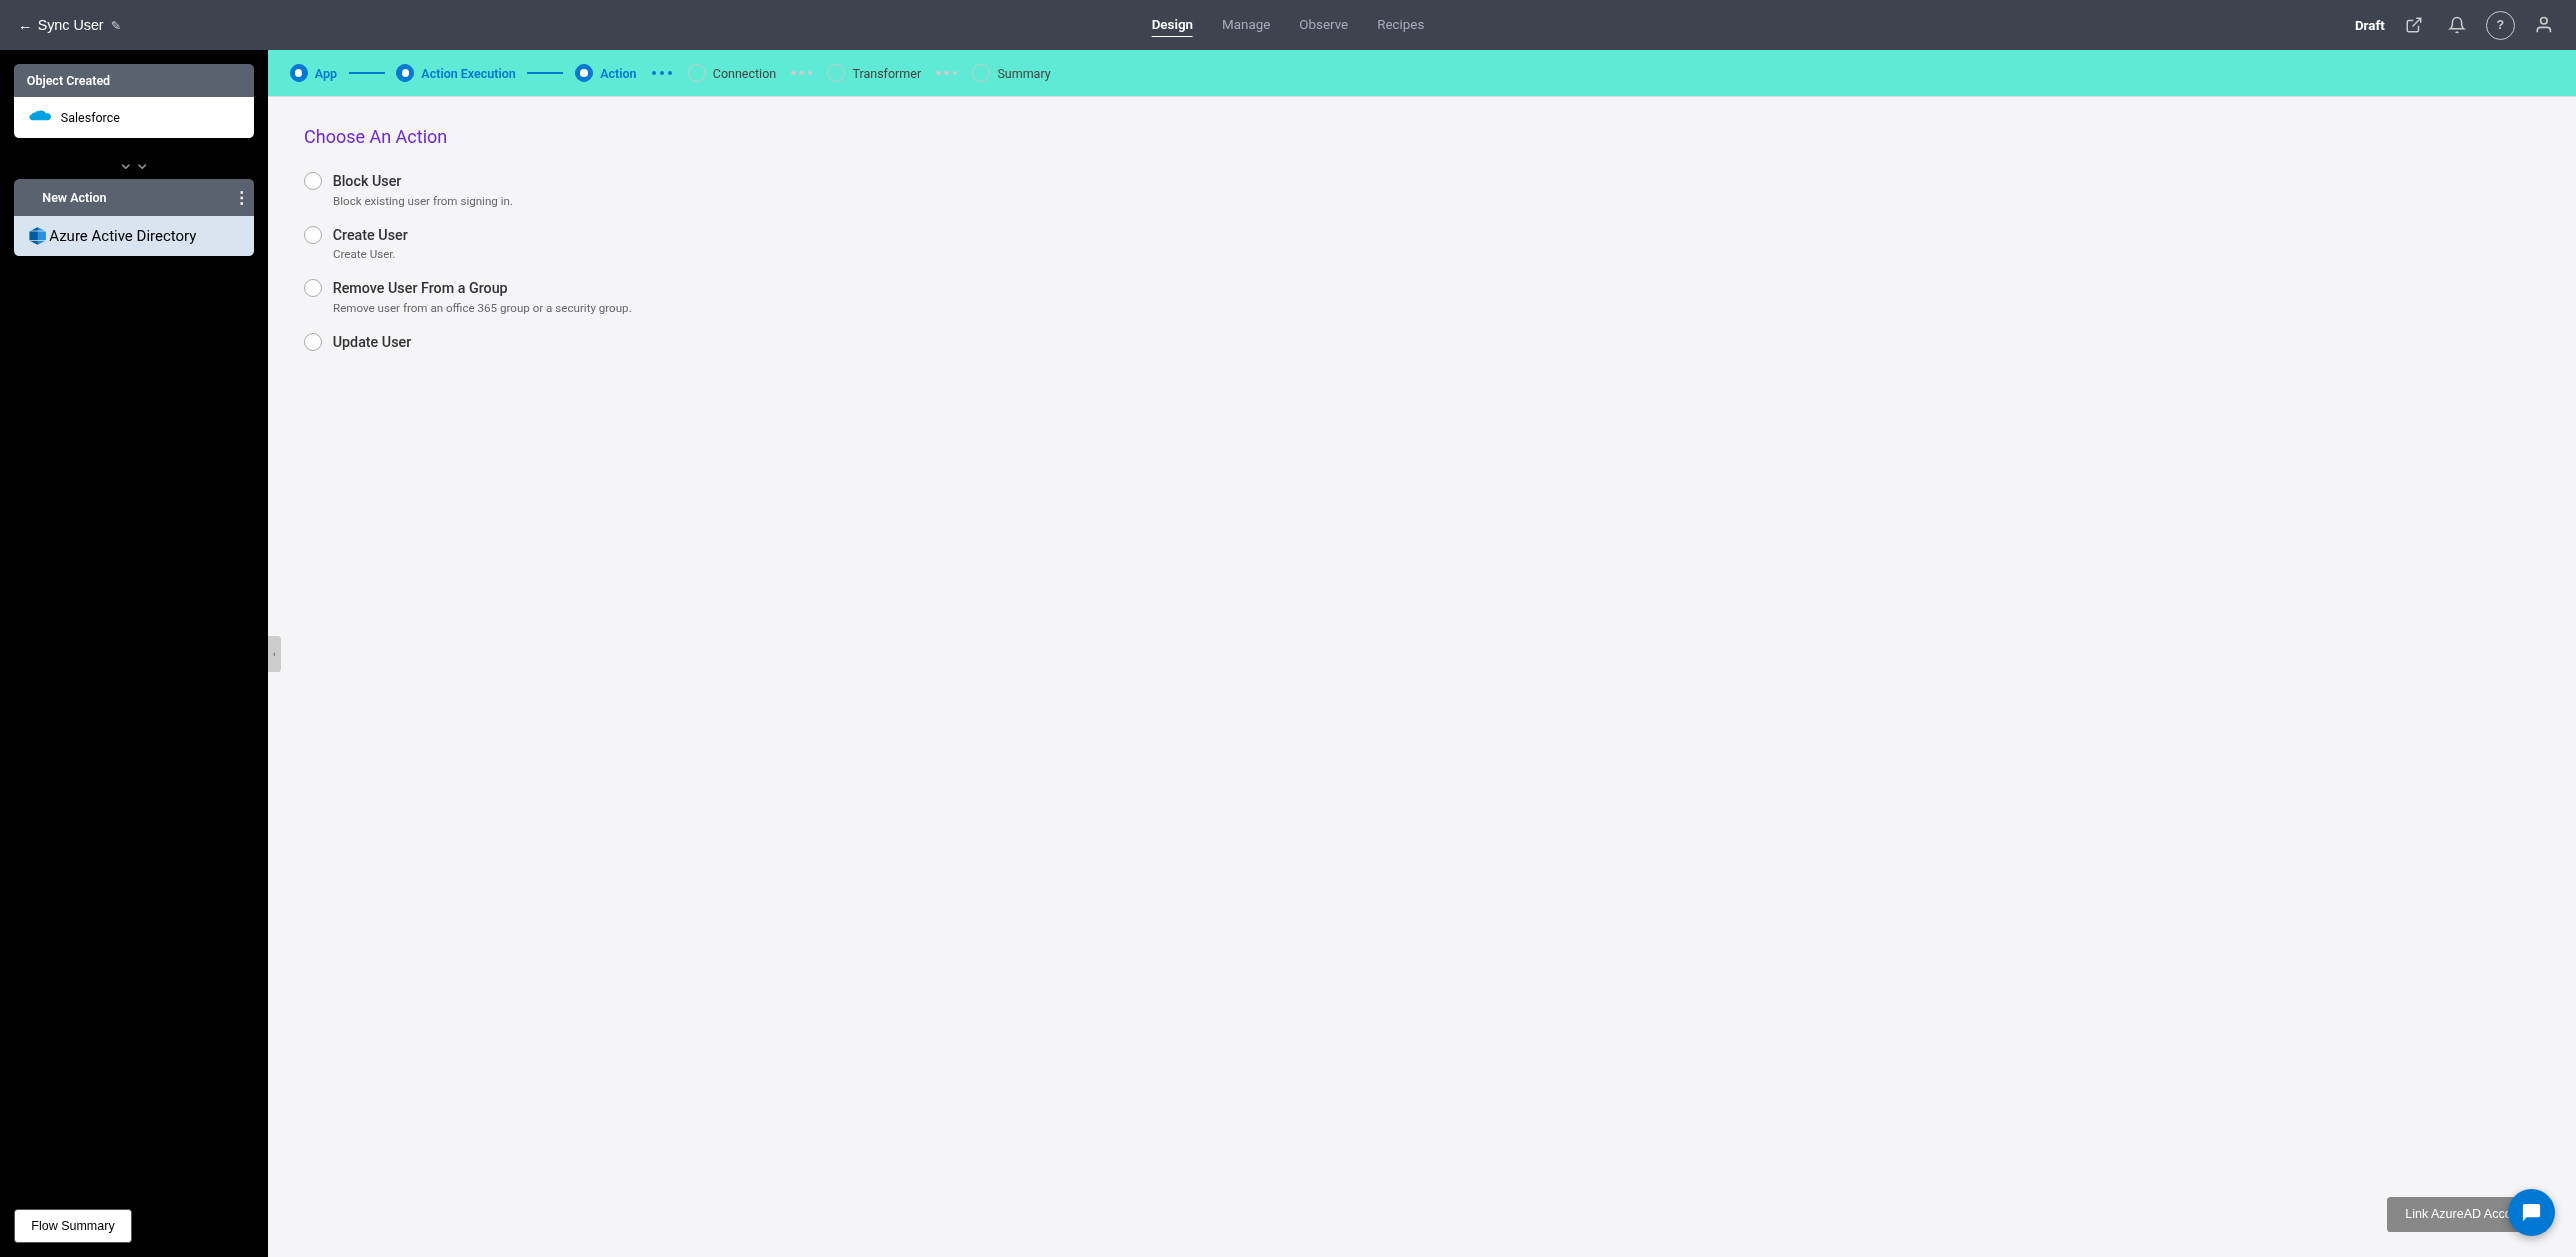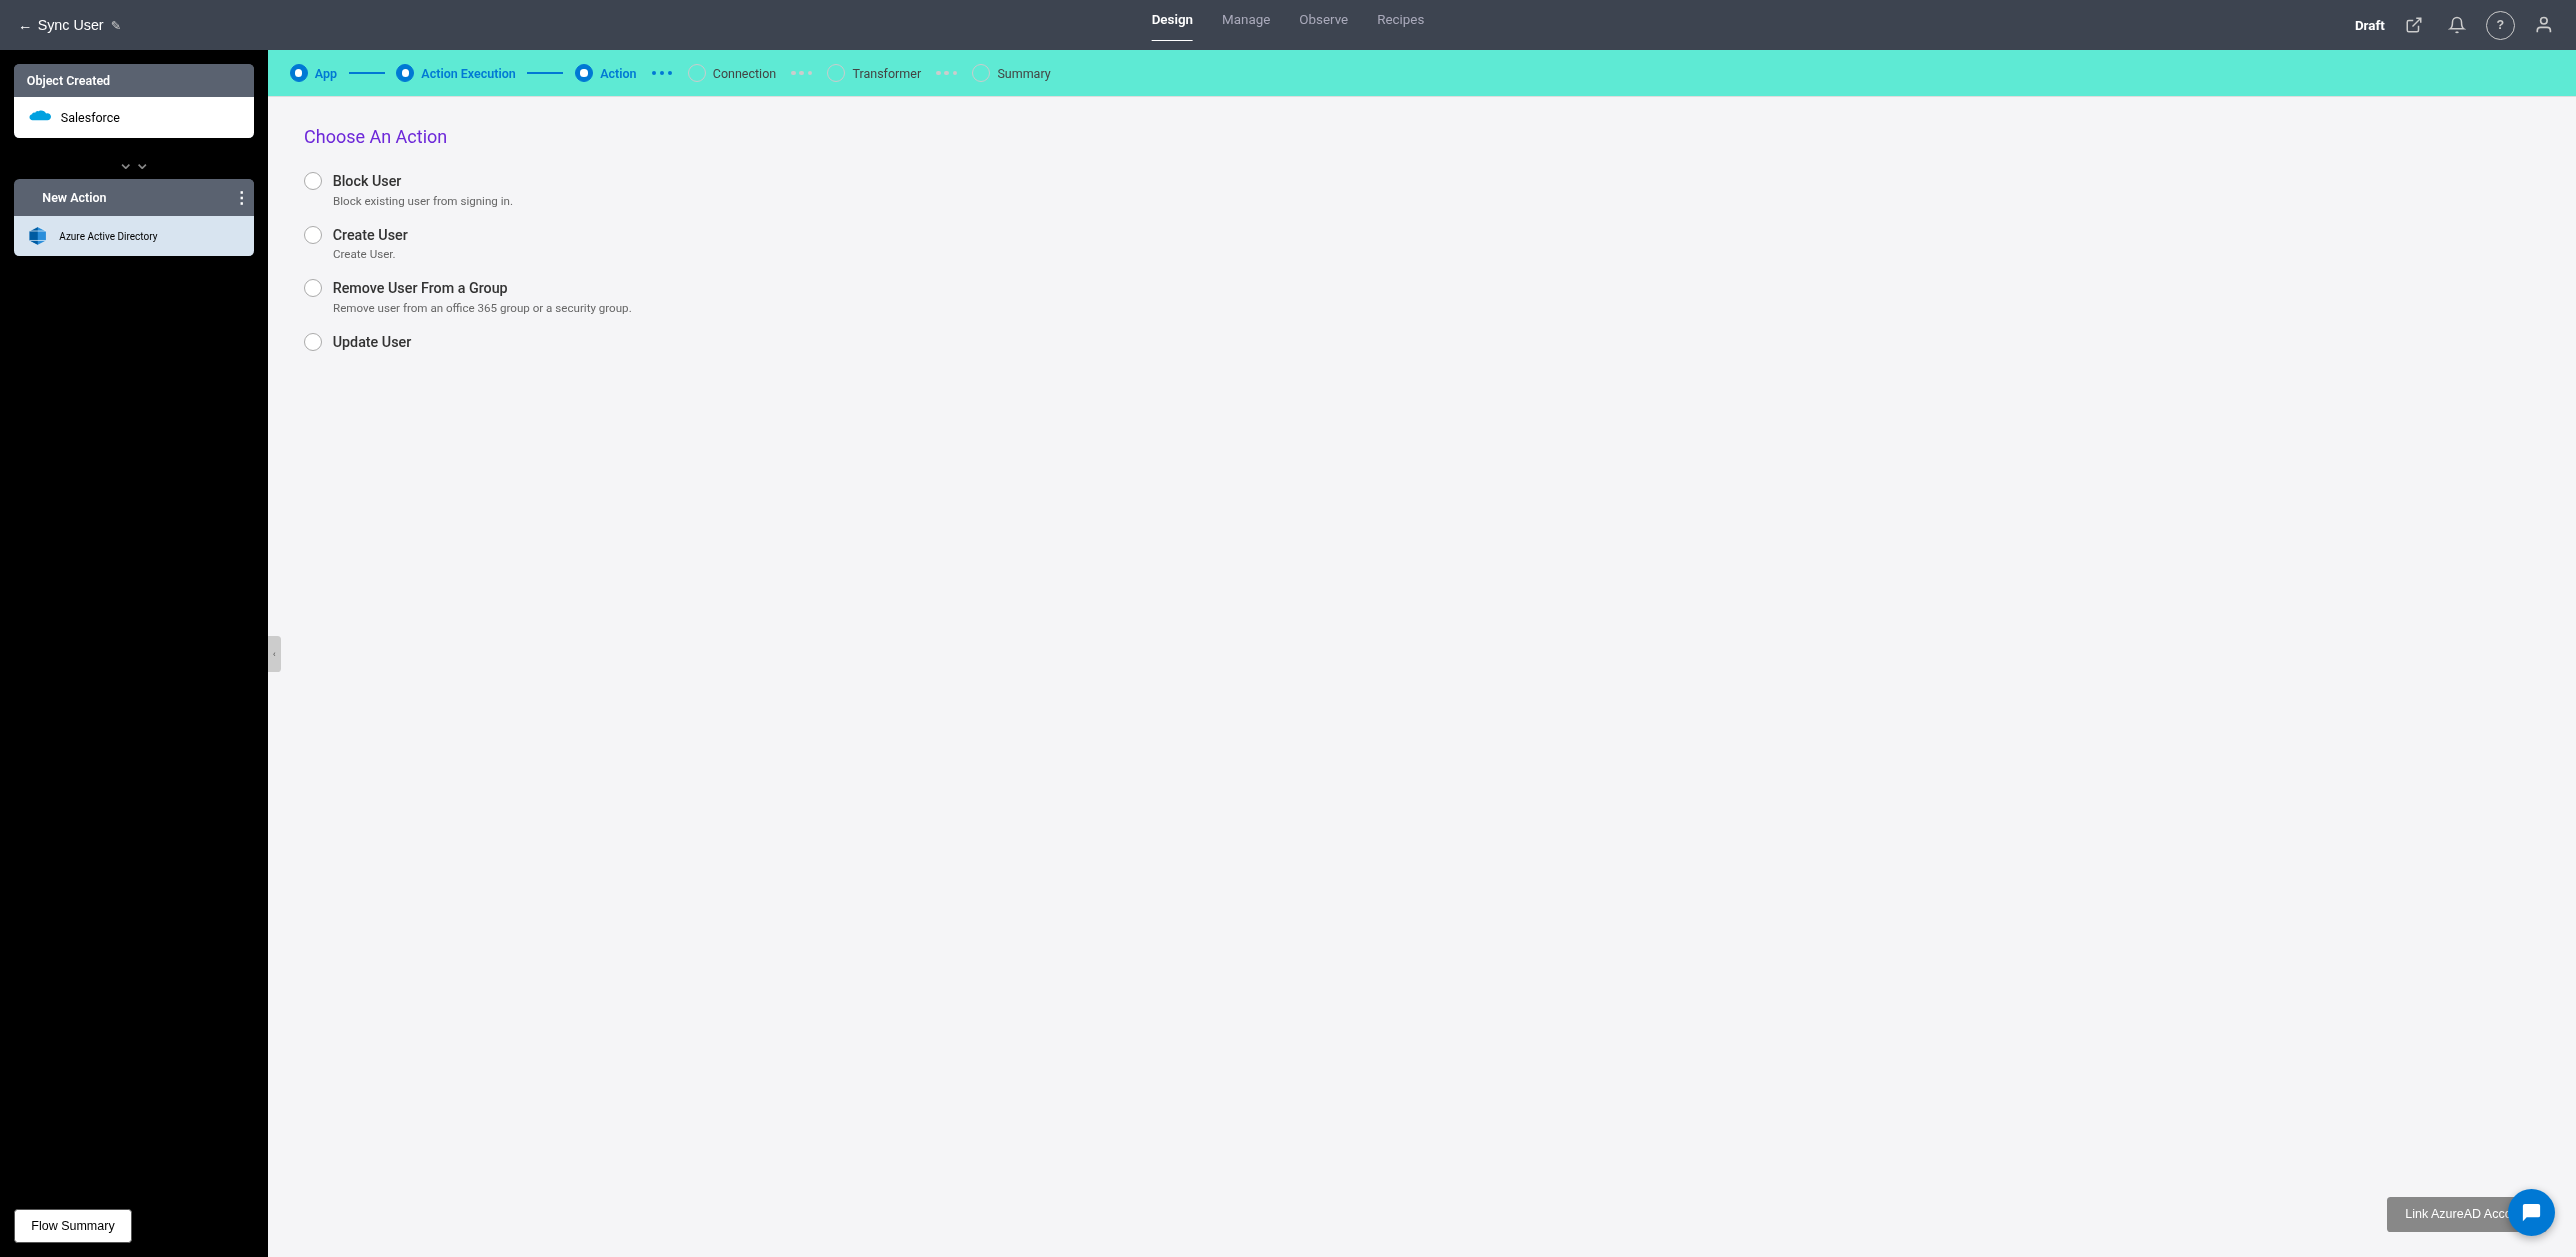--- a/index.html
+++ b/index.html
@@ -14,42 +14,42 @@
       align-items: center;
       padding: 0 18px;
       flex-shrink: 0;
       position: relative;
     }
     .nav-left { display: flex; align-items: center; gap: 7.2px; min-width: 179px; }
     .nav-back-btn { color: white; background: none; border: none; cursor: pointer; font-size: 14.3px; display: flex; align-items: center; gap: 5.4px; }
     .nav-edit-icon { color: #ccc; cursor: pointer; font-size: 12.5px; }
     .nav-center { position: absolute; left: 50%; transform: translateX(-50%); display: flex; gap: 29px; }
     .nav-tab { color: #aab; font-size: 13.4px; cursor: pointer; padding: 3.6px 0; text-decoration: none; }
-    .nav-tab.active { color: white; font-weight: 600; border-bottom: 1.8px solid white; padding-bottom: 13px; }
+    .nav-tab.active { color: white; font-weight: 600; border-bottom: 1.8px solid white; padding-bottom: 4px; }
     .nav-right { margin-left: auto; display: flex; align-items: center; gap: 14.3px; }
     .draft-badge { font-size: 13.4px; font-weight: 700; color: white; }
     .nav-icon-btn { background: none; border: none; color: #ccc; cursor: pointer; font-size: 16px; display: flex; align-items: center; justify-content: center; width: 29px; height: 29px; }
     .nav-icon-btn.circle { border: 1.8px solid #ccc; border-radius: 50%; font-size: 12.5px; font-weight: 700; }
 
     
     .main-container { display: flex; flex: 1; overflow: hidden; }
 
     
     .sidebar { width: 268px; background: #000000; flex-shrink: 0; display: flex; flex-direction: column; padding: 14.3px; position: relative; }
 
     .sidebar-card { background: #5a6270; border-radius: 5.4px; margin-bottom: 7.2px; overflow: hidden; }
     .sidebar-card-header { background: #5a6270; color: white; font-size: 12.5px; font-weight: 600; padding: 9px 12.5px; display: flex; align-items: center; justify-content: space-between; }
     .sidebar-card-body { background: white; padding: 10.7px 12.5px; display: flex; align-items: center; gap: 9px; font-size: 12.5px; }
     .salesforce-icon { width: 25px; height: 19.7px; }
 
     .chevron-down { text-align: center; font-size: 19.7px; color: #888; padding: 5.4px 0; }
 
     .new-action-card { background: #5a6270; border-radius: 5.4px; }
     .new-action-header { background: #5a6270; color: white; font-size: 12.5px; font-weight: 600; padding: 9px 4px; display: flex; align-items: center; justify-content: space-between; border-radius: 5.4px 5.4px 0 0; margin-left: 24px; }
-    .new-action-body { background: #d8e4f0; padding: 9px 12.5px; border-radius: 0 0 5.4px 5.4px; display: flex; align-items: center; gap: 11px; font-size: 10px; }
+    .new-action-body { background: #d8e4f0; padding: 9px 12.5px; border-radius: 0 0 5.4px 5.4px; display: flex; align-items: center; gap: 1px; font-size: 15px; }
 
     .flow-summary-btn {
       margin-top: auto;
       padding-top: 18px;
     }
     .flow-summary-button {
       border: 1.3px solid #555;
       background: white;
       border-radius: 3.6px;
       padding: 9px 16px;

